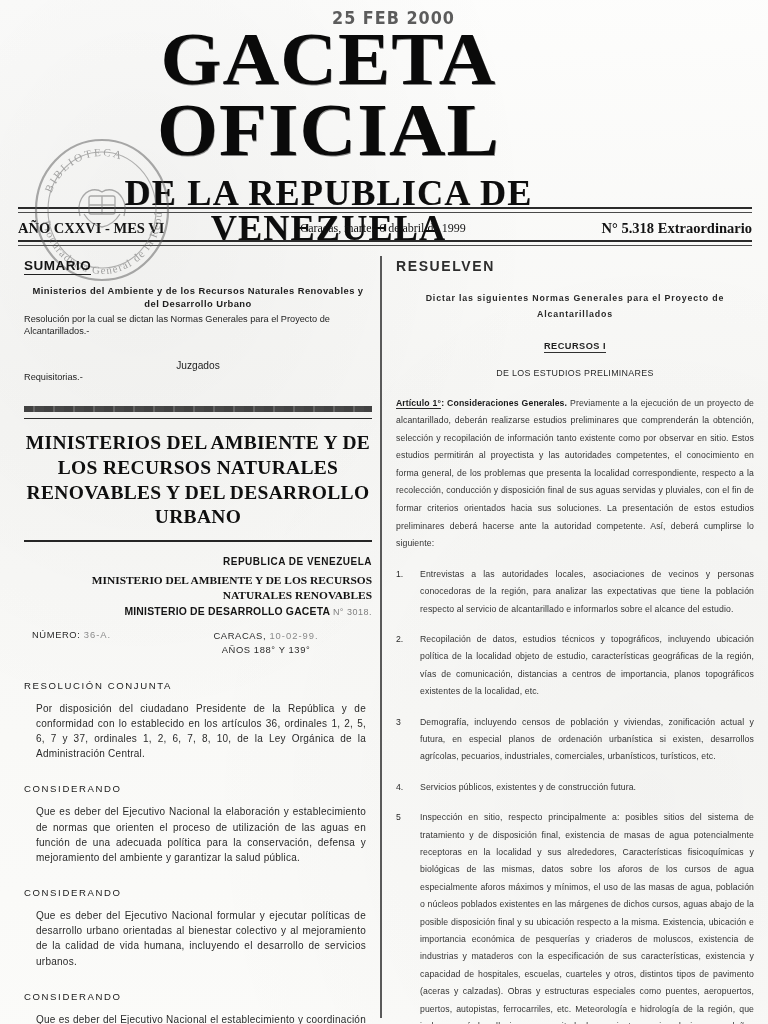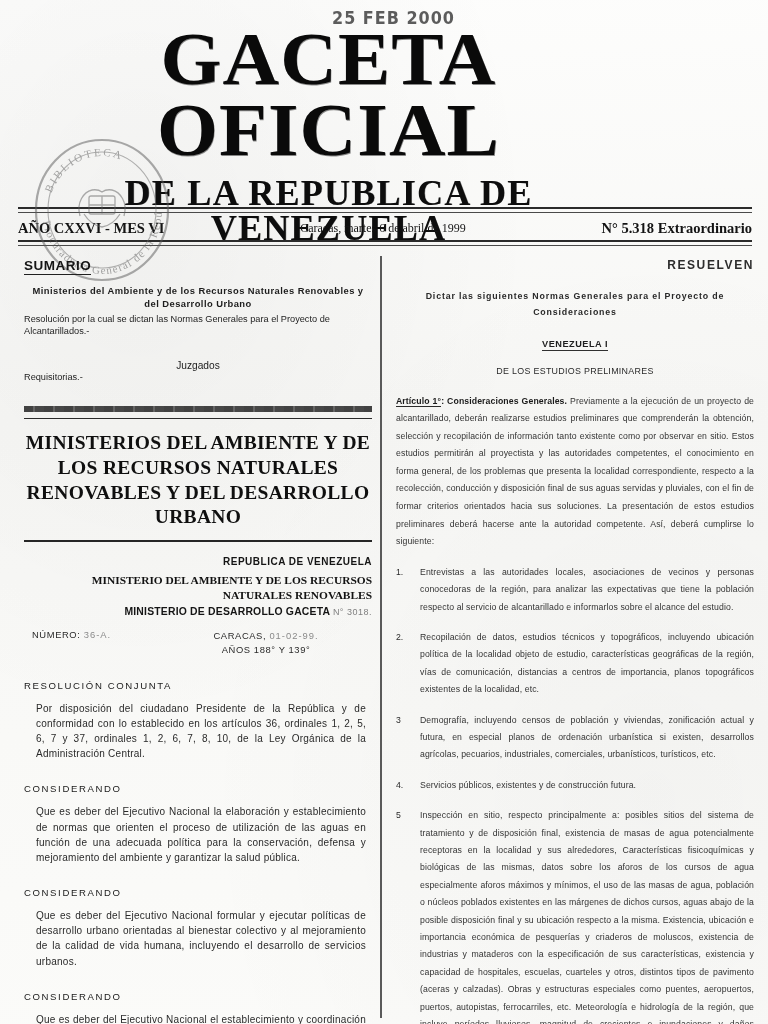--- a/index.html
+++ b/index.html
@@ -248,22 +248,22 @@
     padding: 0 6px 0 12px;
     letter-spacing: 0.25px;
   }
   
   .col-right {
     position: absolute;
     left: 396px; top: 258px;
     width: 358px;
   }
   .r-head {
-    text-align: right;
-    font-size: 12px;
+    text-align: left;
+    font-size: 14px;
     font-weight: 700;
     letter-spacing: 1.6px;
     color: #2d2d2d;
   }
   .r-dictar {
     margin-top: 16px;
     text-align: center;
     font-size: 8.8px;
     font-weight: 700;
     line-height: 1.85;
@@ -389,21 +389,21 @@
       </div>
     </div>
 
     <div class="numero-row">
       <div class="numero-left">
         <span>NÚMERO:</span>
         <span class="faint">36-A.</span>
       </div>
       <div class="numero-right">
         <span>CARACAS,</span>
-        <span class="faint">01-02-99.</span>
+        <span class="faint">10-02-99.</span>
         <br>
         <span>AÑOS 188° Y 139°</span>
       </div>
     </div>
 
     <div class="section-head">RESOLUCIÓN CONJUNTA</div>
     <div class="body-par">Por disposición del ciudadano Presidente de la República y de conformidad con lo establecido en los artículos 36, ordinales 1, 2, 5, 6, 7 y 37, ordinales 1, 2, 6, 7, 8, 10, de la Ley Orgánica de la Administración Central.</div>
 
     <div class="section-head">CONSIDERANDO</div>
     <div class="body-par">Que es deber del Ejecutivo Nacional la elaboración y establecimiento de normas que orienten el proceso de utilización de las aguas en función de una adecuada política para la conservación, defensa y mejoramiento del ambiente y garantizar la salud pública.</div>
@@ -412,24 +412,24 @@
     <div class="body-par">Que es deber del Ejecutivo Nacional formular y ejecutar políticas de desarrollo urbano orientadas al bienestar colectivo y al mejoramiento de la calidad de vida humana, incluyendo el desarrollo de servicios urbanos.</div>
 
     <div class="section-head">CONSIDERANDO</div>
     <div class="body-par">Que es deber del Ejecutivo Nacional el establecimiento y coordinación de normas que unifiquen criterios y procedimientos técnicos para obras de ingeniería, arquitectura y urbanismo y para aquellas que se refieran al mantenimiento de construcciones para el desarrollo urbano.</div>
 
   </div>
 
   <div class="col-right">
 
     <div class="r-head">RESUELVEN</div>
-    <div class="r-dictar">Dictar las siguientes Normas Generales para el Proyecto de Consideraciones</div>
+    <div class="r-dictar">Dictar las siguientes Normas Generales para el Proyecto de Alcantarillados</div>
 
     <div class="r-capitulo">
-      <span>VENEZUELA I</span>
+      <span>RECURSOS I</span>
     </div>
     <div class="r-estudios">DE LOS ESTUDIOS PRELIMINARES</div>
 
     <div class="r-art">
       <span class="art-label">Artículo 1°</span><span class="art-bold">: Consideraciones Generales.</span><span> Previamente a la ejecución de un proyecto de alcantarillado, deberán realizarse estudios preliminares que comprenderán la obtención, selección y recopilación de información tanto existente como por observar en sitio. Estos estudios permitirán al proyectista y las autoridades competentes, el conocimiento en forma general, de los problemas que presenta la localidad correspondiente, respecto a la recolección, conducción y disposición final de sus aguas servidas y pluviales, con el fin de formar criterios orientados hacia sus soluciones. La presentación de estos estudios preliminares deberá hacerse ante la autoridad competente. Así, deberá cumplirse lo siguiente:</span>
     </div>
 
     <div class="r-list">
 
       <div class="r-item">

